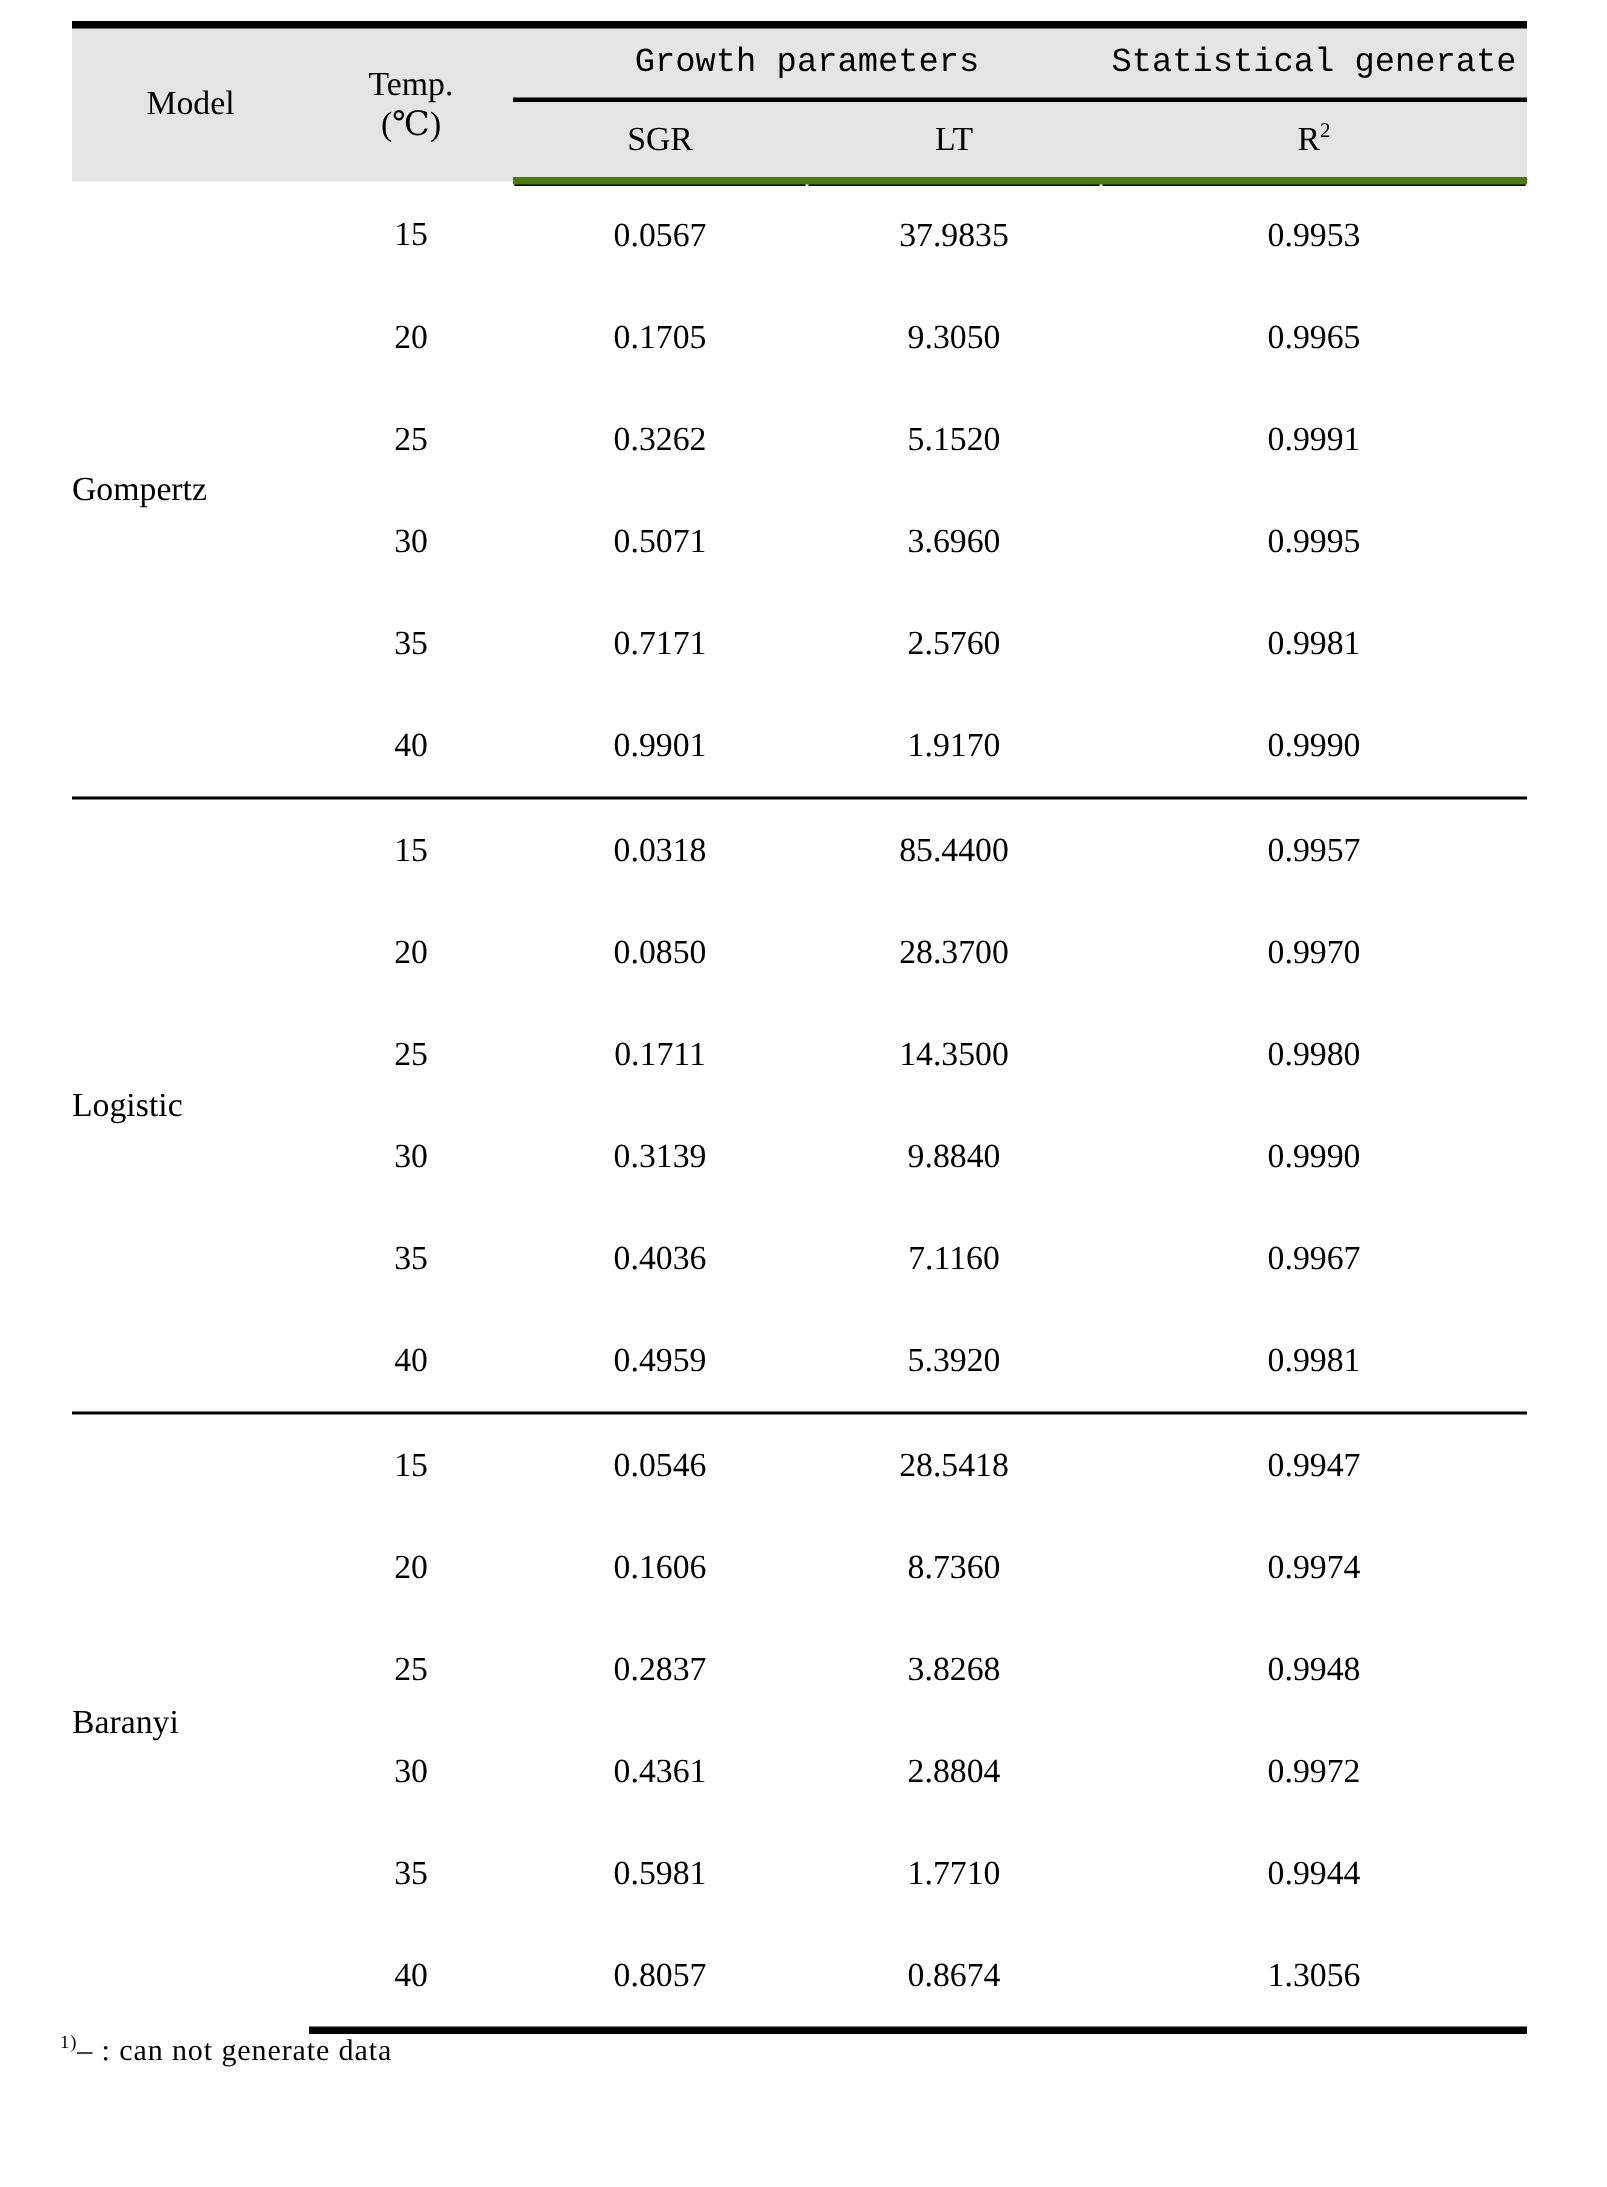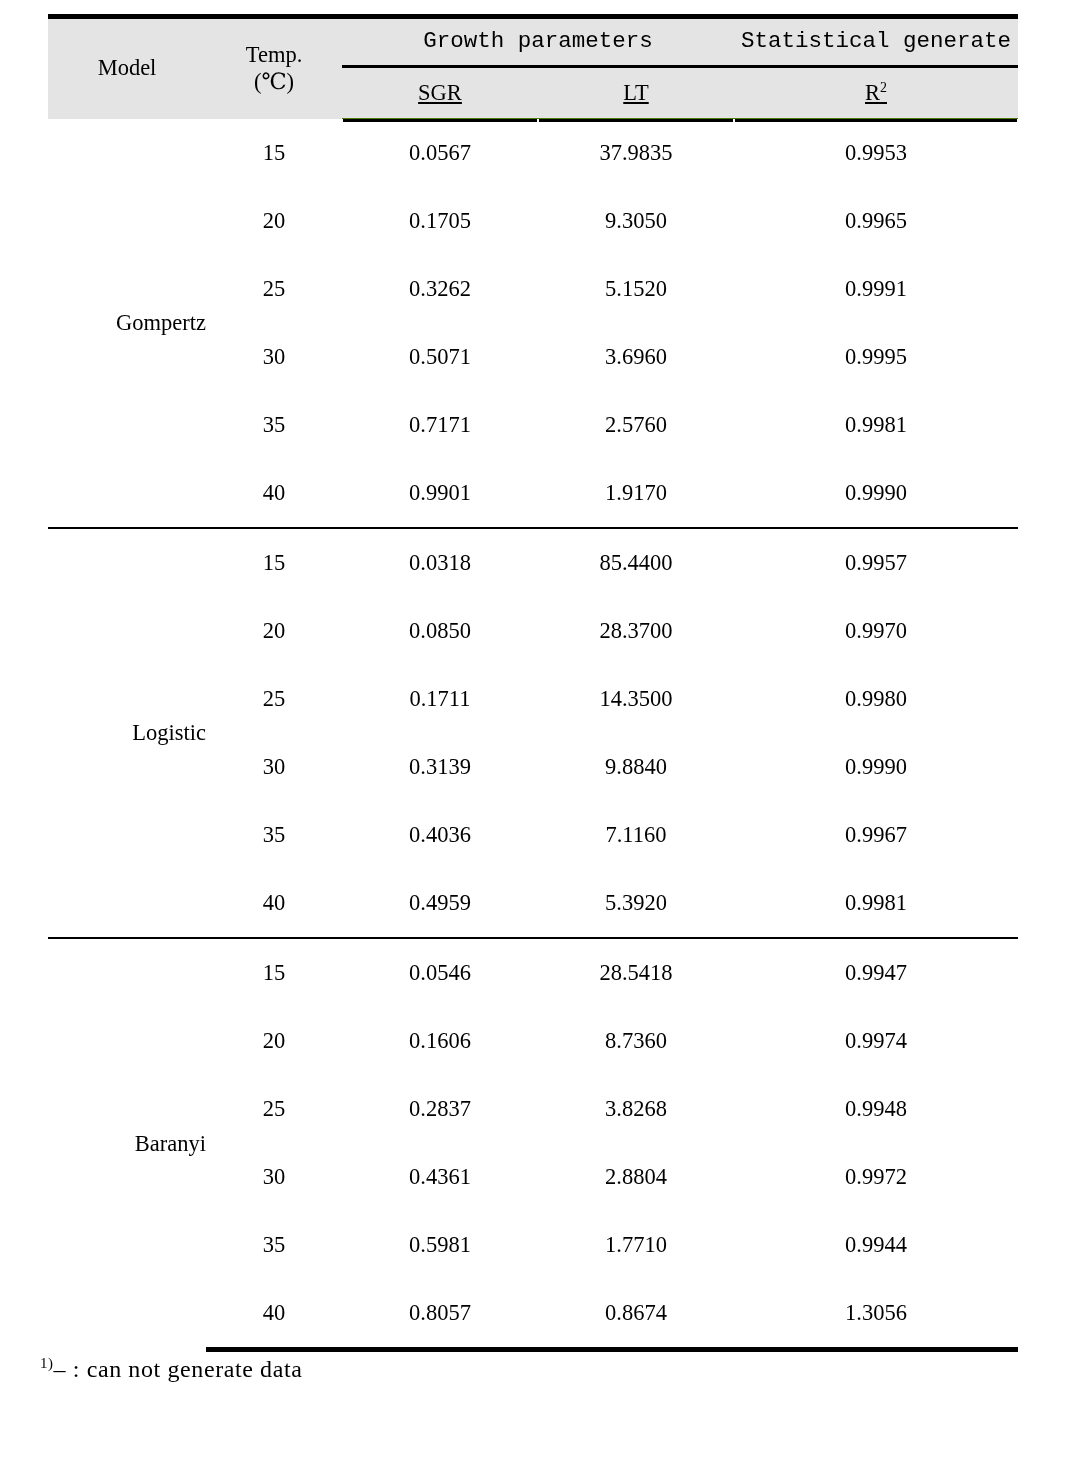--- a/index.html
+++ b/index.html
@@ -63,62 +63,61 @@
   th.h-group {
     height: 44px;
     border-bottom: 3px solid #000000;
     padding-bottom: 2px;
     font-family: Liberation Mono, monospace;
   }
   th.h-sub {
     height: 50px;
   }
   thead tr.head-sub th {
-    border-bottom: 1px solid #4d7c0f;
+    border-bottom: 5px solid #4d7c0f;
     box-shadow: 0 4px 0 -1px #000000;
-    text-decoration: underline;
   }
   .temp-line1 { display: block; }
   .temp-line2 { display: block; }
 
   sup.sup-2 {
     font-size: 0.62em;
     vertical-align: super;
     line-height: 0;
   }
 
   
   tbody td {
     text-align: center;
     padding: 0;
     height: 68px;
     vertical-align: middle;
     font-size: 22.5px;
   }
   td.model-cell {
     vertical-align: middle;
-    text-align: right;
+    text-align: left;
   }
   tbody tr.section-start td {
     border-top: 2.5px solid #000000;
     margin-top: 41px;
   }
   tbody tr.first-body-row td {
     border-top: none;
   }
   tbody tr.last-row td {
     border-bottom: 5px solid #000000;
   }
 
   
   .footnote {
     position: absolute;
     left: 40px;
     top: 1356px;
-    font-size: 24px;
+    font-size: 20px;
     letter-spacing: 0.6px;
     white-space: nowrap;
   }
   .footnote sup {
     font-size: 0.62em;
     vertical-align: super;
     line-height: 0;
   }
 </style>
 </head>

